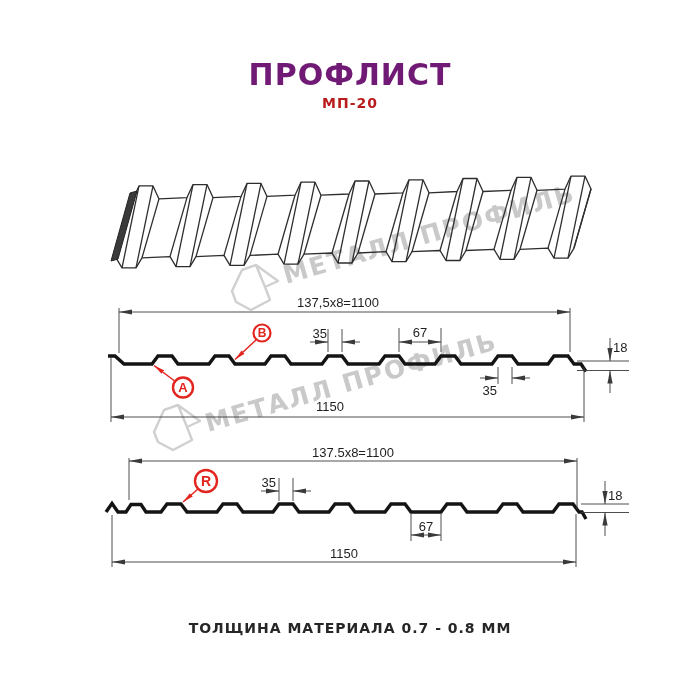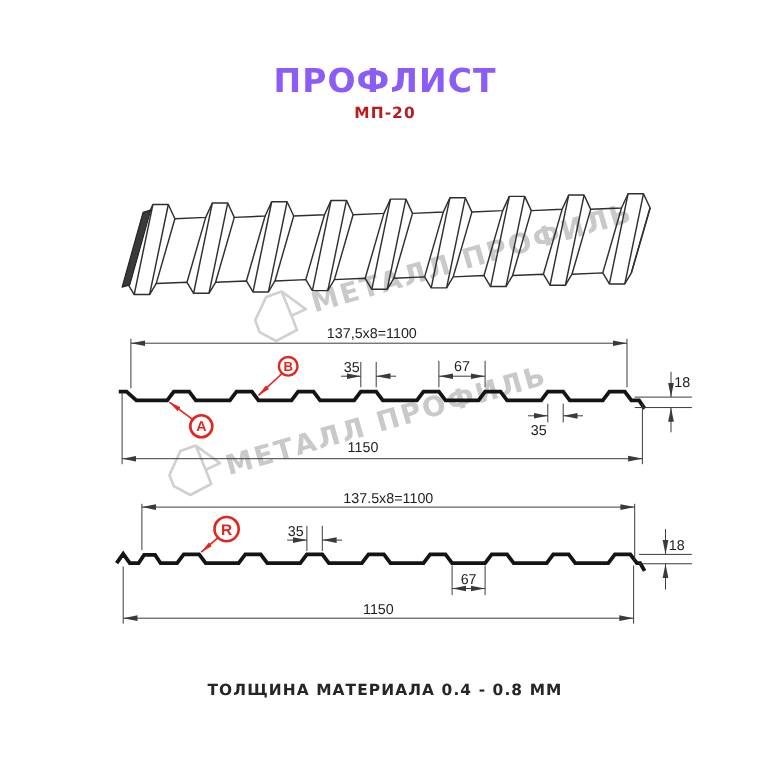--- a/index.html
+++ b/index.html
@@ -3,21 +3,21 @@
 <meta charset="utf-8">
 <style>
   html,body{margin:0;padding:0;background:#fff;}
   .stage{
     position:relative;width:700px;height:700px;background:#ffffff;overflow:hidden;
     font-family:"Liberation Sans",sans-serif;
   }
   .hdr{position:absolute;left:0;top:60px;width:700px;text-align:center;}
   .hdr h1{
     margin:0;font-family:"DejaVu Sans",sans-serif;font-weight:800;
-    font-size:30px;letter-spacing:1px;color:#8b5cf6;line-height:30px;
+    font-size:30px;letter-spacing:1px;color:#701a75;line-height:30px;
   }
   .hdr h2{
     margin:6px 0 0 0;font-family:"DejaVu Sans",sans-serif;font-weight:700;
     font-size:14px;letter-spacing:1px;color:#b91c1c;line-height:14px;
   }
   .ftr{
     position:absolute;left:0;top:620px;width:700px;text-align:center;
     font-family:"DejaVu Sans",sans-serif;font-weight:600;font-size:14px;
     letter-spacing:1px;color:#262626;
   }
@@ -190,14 +190,14 @@
       <text class="dim" x="608" y="500" text-anchor="start">18</text>
 
       <g>
         <line x1="198" y1="489" x2="183" y2="502" stroke="#e3251f" stroke-width="1.5" marker-end="url(#arrR)"></line>
         <circle cx="206" cy="481" r="11" fill="none" stroke="#e3251f" stroke-width="2.4"></circle>
         <text class="redlbl" x="206" y="486" text-anchor="middle" font-size="14" fill="#e3251f">R</text>
       </g>
     </g>
   </svg>
 
-  <div class="ftr">ТОЛЩИНА МАТЕРИАЛА 0.4 - 0.8 ММ</div>
+  <div class="ftr">ТОЛЩИНА МАТЕРИАЛА 0.7 - 0.8 ММ</div>
 </div>
 
 </body></html>

